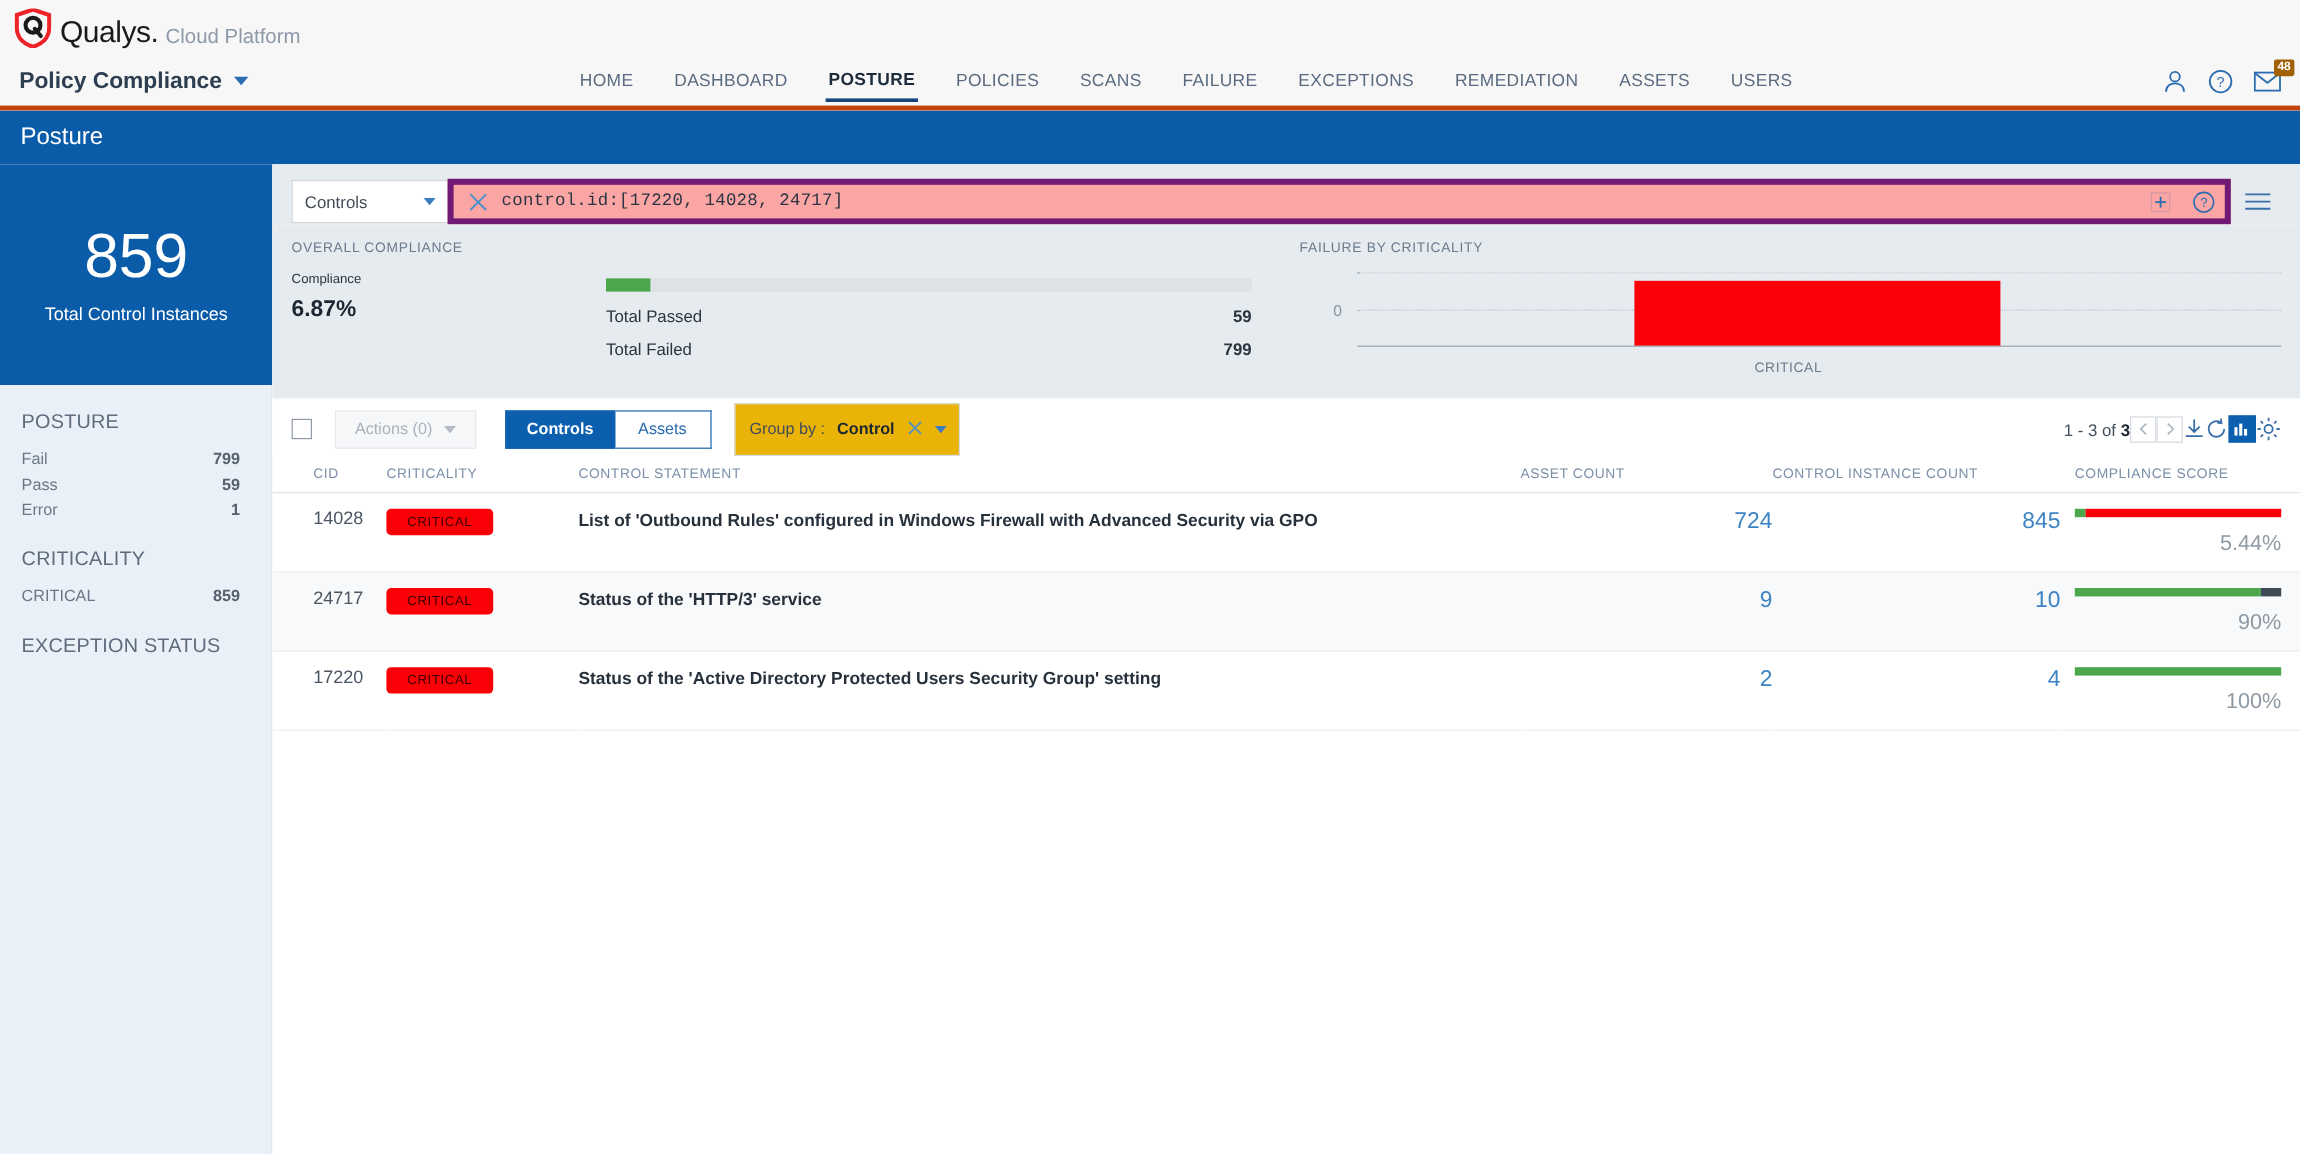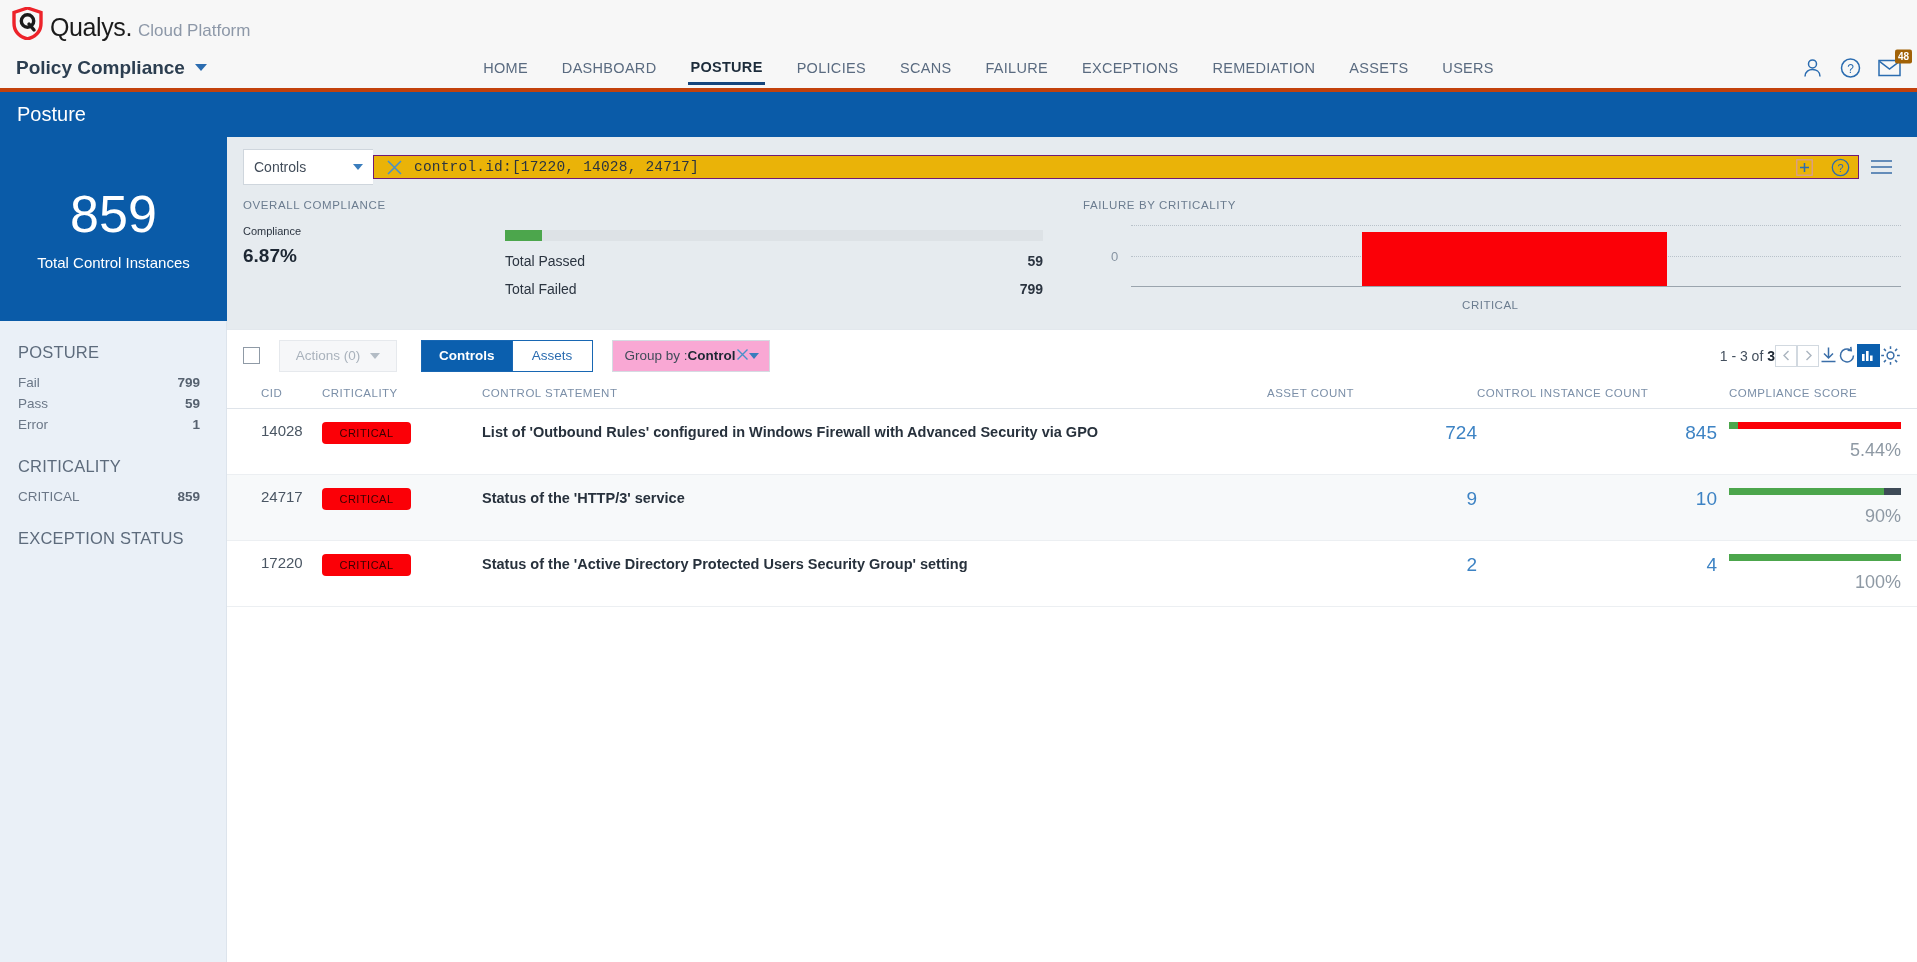--- a/index.html
+++ b/index.html
@@ -131,22 +131,22 @@
     display: flex; align-items: center; justify-content: space-between;
     padding: 0 10px; font-size: 14px; color: #414c59;
     cursor: pointer;
   }
   .token-select .caret {
     width: 0; height: 0;
     border-left: 5px solid transparent; border-right: 5px solid transparent;
     border-top: 6px solid #3a7dbd;
   }
   .searchbox {
-    flex: 1; height: 24px;
-    background: #eab308; border: 1px solid #701a75;
+    flex: 1; height: 38px;
+    background: #fca5a5; border: 5px solid #701a75;
     display: flex; align-items: center; gap: 0;
   }
   .x-icon { width: 40px; display: flex; align-items: center; justify-content: center; cursor: pointer; }
   .search-text {
     flex: 1; font-family: "Liberation Mono", monospace;
     font-size: 14.5px; color: #2b3440; letter-spacing: 0.2px;
   }
   .sb-icon { width: 36px; display: flex; align-items: center; justify-content: center; cursor: pointer; }
   .hamburger { width: 44px; display: flex; align-items: center; justify-content: center; cursor: pointer; }
 
@@ -223,23 +223,23 @@
   .seg { display: flex; margin-right: 19px; }
   .seg-btn {
     height: 32px; min-width: 80px; padding: 0 17px;
     display: flex; align-items: center; justify-content: center;
     font-size: 13.5px; cursor: pointer;
     border: 1px solid #1867b3; background: #fff; color: #2b6cb0;
   }
   .seg-btn.active { background: #0b5fae; color: #fff; font-weight: bold; }
   .seg-btn + .seg-btn { border-left: none; }
   .groupby {
-    height: 32px; padding: 0 10px 0 12px;
-    border: 1px solid #d5dbe2; background: #f9a8d4;
-    display: flex; align-items: center; gap: 0;
+    height: 44px; padding: 0 10px 0 12px;
+    border: 1px solid #d5dbe2; background: #eab308;
+    display: flex; align-items: center; gap: 10px;
     font-size: 13.5px; color: #414c59; cursor: pointer;
   }
   .groupby b { color: #1d2733; }
   .groupby .caret {
     width: 0; height: 0;
     border-left: 5px solid transparent; border-right: 5px solid transparent;
     border-top: 6px solid #3a7dbd;
   }
   .tb-right {
     margin-left: auto; display: flex; align-items: center; gap: 0;

